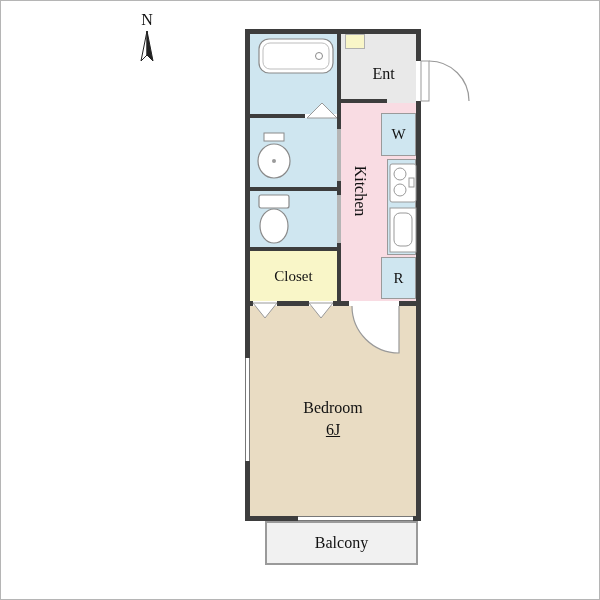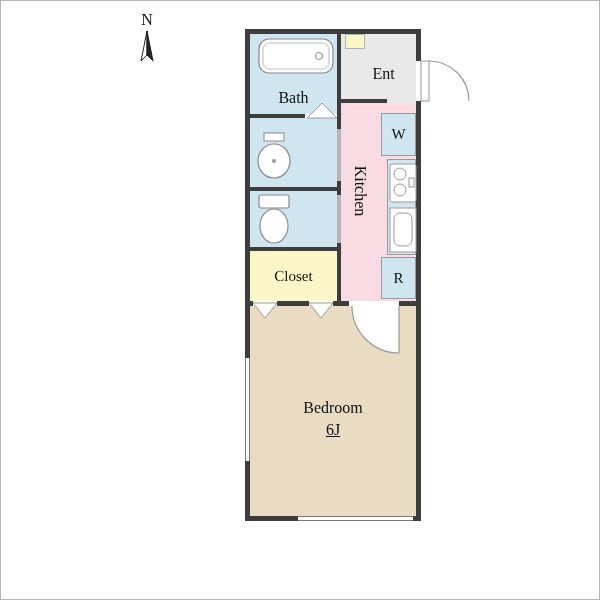--- a/index.html
+++ b/index.html
@@ -197,21 +197,23 @@
     <svg width="28" height="18" viewBox="0 0 28 18">
       <polygon points="2,1 26,1 14,16" fill="#fff" stroke="#999" stroke-width="1"></polygon>
     </svg>
   </div>
   <div class="fixture tri-c2">
     <svg width="28" height="18" viewBox="0 0 28 18">
       <polygon points="2,1 26,1 14,16" fill="#fff" stroke="#999" stroke-width="1"></polygon>
     </svg>
   </div>
 
-
-  <div class="label label-bath">Bath</div>
+  <div class="abs balcony">
+    <span>Balcony</span>
+  </div>
+
   <div class="label label-ent">Ent</div>
   <div class="label label-kitchen">Kitchen</div>
   <div class="label label-bedroom">Bedroom</div>
   <div class="label label-closet">Closet</div>
   <div class="label label-6j">6J</div>
 
 </div>
 
 </body></html>

